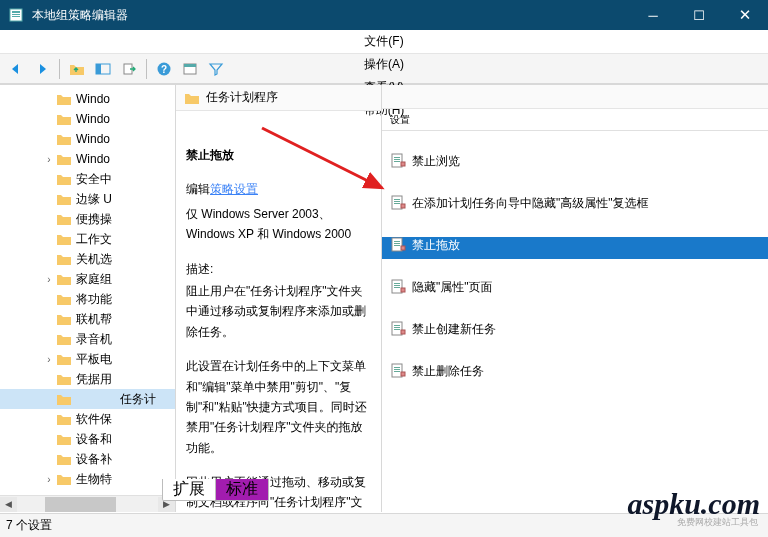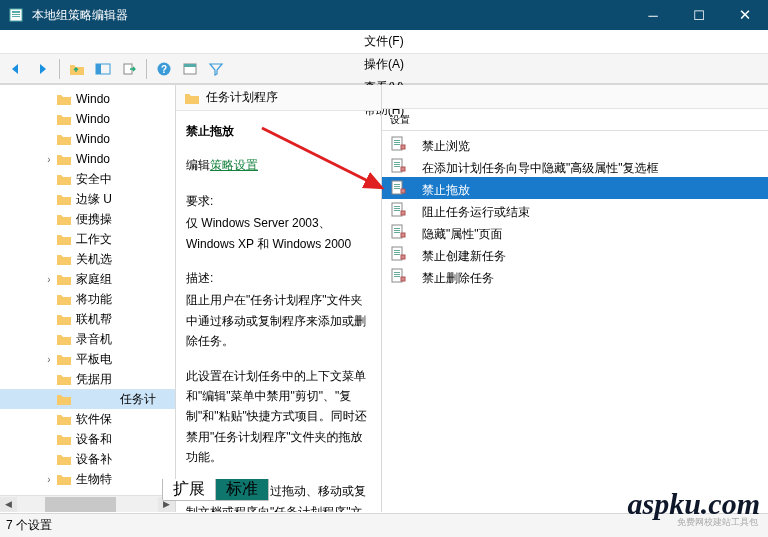--- a/index.html
+++ b/index.html
@@ -21,39 +21,39 @@
     .content-area { display: flex; height: 428px; border-top: 1px solid #d8d8d8; }
     
     .tree-pane { width: 176px; border-right: 1px solid #d8d8d8; overflow: hidden; position: relative; background: #fff; }
     .tree-inner { padding-top: 4px; }
     .tree-node { display: flex; align-items: center; height: 20px; font-size: 12px; white-space: nowrap; padding-left: 56px; }
     .tree-node.has-expand { padding-left: 42px; }
     .tree-expand { width: 14px; display: inline-flex; align-items: center; justify-content: center; color: #666; font-size: 10px; }
     .tree-folder-icon { width: 16px; height: 14px; margin-right: 4px; }
     .tree-node.selected { background: #cce4f7; gap: 44px; }
     
-    .mid-pane { width: 206px; border-right: 1px solid #d8d8d8; display: flex; flex-direction: column; overflow: hidden; }
+    .mid-pane { width: 206px; border-right: 1px solid #d8d8d8; display: flex; flex-direction: column; overflow: hidden; gap: 24px; }
     .header-strip { height: 26px; background: #fafafa; border-bottom: 1px solid #e5e5e5; display: flex; align-items: center; padding: 0 8px; font-size: 12px; gap: 6px; }
     .mid-content { flex: 1; padding: 10px; font-size: 12px; overflow: hidden; line-height: 1.7; }
     .mid-title { font-weight: bold; margin-bottom: 14px; }
-    .mid-link { color: #15803d; text-decoration: underline; margin-bottom: 15px; display: inline-block; }
+    .mid-link { color: #3b82f6; text-decoration: underline; margin-bottom: 4px; display: inline-block; }
     .mid-section-label { margin-bottom: 2px; }
     .mid-para { margin-bottom: 14px; }
     
     .right-pane { flex: 1; display: flex; flex-direction: column; position: relative; overflow: hidden; }
     .column-header { height: 22px; border-bottom: 1px solid #e0e0e0; display: flex; align-items: center; font-size: 10px; padding: 0 8px; }
     .settings-list { flex: 1; padding-top: 2px; overflow: hidden; }
-    .setting-item { display: flex; align-items: flex-end; height: 22px; font-size: 12px; padding-left: 8px; gap: 16px; white-space: nowrap; }
+    .setting-item { display: flex; align-items: flex-start; height: 22px; font-size: 12px; padding-left: 8px; gap: 6px; white-space: nowrap; margin-top: 20px; }
     .setting-item.selected { background: #1979ca; color: #fff; }
     .setting-ico { width: 16px; height: 16px; flex-shrink: 0; }
     
     .arrow-overlay { position: absolute; pointer-events: none; z-index: 50; }
     
     .bottom-tabs { position: absolute; left: 162px; bottom: 36px; height: 22px; display: flex; font-size: 16px; z-index: 5; }
-    .tab { display:inline-flex; align-items:center; height:22px; padding:0 10px; border:1px solid #bcbcbc; background:#0f766e; border-top:none; border-radius:0 0 2px 2px; margin-right:-1px; }
+    .tab { display:inline-flex; align-items:center; height:22px; padding:0 10px; border:1px solid #bcbcbc; background:#a21caf; border-top:none; border-radius:0 0 2px 2px; margin-right:-1px; }
     .tab.active { background: #fff; }
     
     .statusbar { height: 24px; background: #f5f5f5; border-top: 1px solid #d8d8d8; display: flex; align-items: center; padding: 0 6px; font-size: 12px; position: absolute; bottom: 0; left:0; right:0; }
     
     .hscrollbar { height: 17px; background: #f0f0f0; border-top: 1px solid #e0e0e0; display: flex; align-items: center; position: relative; }
     .hscroll-btn { width: 17px; height: 15px; background: #e8e8e8; display:flex; align-items:center; justify-content:center; font-size:9px; color:#555; }
     .hscroll-track { flex:1; height:15px; position: relative; }
     .hscroll-thumb { position:absolute; height:15px; background:#c8c8c8; left:20%; width:50%; }
     
     .watermark { position: absolute; bottom: 16px; right: 8px; font-style: italic; font-weight: bold; color: #0f172a; font-size: 30px; font-family: Georgia, serif; z-index: 60; letter-spacing: 0; }
@@ -279,21 +279,20 @@
       <svg class="folder" width="16" height="14" viewBox="0 0 16 14">
           <path d="M1 3h4l2 2h8v8H1z"></path>
         </svg>
       <span>任务计划程序</span>
     </div>
     <div class="mid-content">
       <div class="mid-title">禁止拖放</div>
       <div>
         <span>编辑</span><a class="mid-link" href="#">策略设置</a>
       </div>
-      <div class="mid-section-label">要求:</div>
       <div class="mid-para">仅 Windows Server 2003、Windows XP 和 Windows 2000</div>
       <div class="mid-section-label">描述:</div>
       <div class="mid-para">阻止用户在"任务计划程序"文件夹中通过移动或复制程序来添加或删除任务。</div>
       <div class="mid-para">此设置在计划任务中的上下文菜单和"编辑"菜单中禁用"剪切"、"复制"和"粘贴"快捷方式项目。同时还禁用"任务计划程序"文件夹的拖放功能。</div>
       <div class="mid-para">因此用户不能通过拖动、移动或复制文档或程序向"任务计划程序"文</div>
     </div>
   </div>
 
   <div class="right-pane">
     <div class="header-strip" style="height:24px;"></div>
@@ -321,30 +320,20 @@
         </div>
         <div class="setting-item selected">
           <span><svg class="setting-ico" viewBox="0 0 16 16">
               <rect x="2" y="1" width="10" height="13" fill="#fff" stroke="#8a8a8a"></rect>
               <rect x="4" y="4" width="6" height="1" fill="#6a9"></rect>
               <rect x="4" y="6" width="6" height="1" fill="#6a9"></rect>
               <rect x="4" y="8" width="6" height="1" fill="#6a9"></rect>
               <rect x="11" y="9" width="4" height="4" fill="#d88" stroke="#a55"></rect>
             </svg></span>
           <span>禁止拖放</span>
-        </div>
-        <div class="setting-item">
-          <span><svg class="setting-ico" viewBox="0 0 16 16">
-              <rect x="2" y="1" width="10" height="13" fill="#fff" stroke="#8a8a8a"></rect>
-              <rect x="4" y="4" width="6" height="1" fill="#6a9"></rect>
-              <rect x="4" y="6" width="6" height="1" fill="#6a9"></rect>
-              <rect x="4" y="8" width="6" height="1" fill="#6a9"></rect>
-              <rect x="11" y="9" width="4" height="4" fill="#d88" stroke="#a55"></rect>
-            </svg></span>
-          <span>阻止任务运行或结束</span>
         </div>
         <div class="setting-item">
           <span><svg class="setting-ico" viewBox="0 0 16 16">
               <rect x="2" y="1" width="10" height="13" fill="#fff" stroke="#8a8a8a"></rect>
               <rect x="4" y="4" width="6" height="1" fill="#6a9"></rect>
               <rect x="4" y="6" width="6" height="1" fill="#6a9"></rect>
               <rect x="4" y="8" width="6" height="1" fill="#6a9"></rect>
               <rect x="11" y="9" width="4" height="4" fill="#d88" stroke="#a55"></rect>
             </svg></span>
           <span>隐藏"属性"页面</span>

